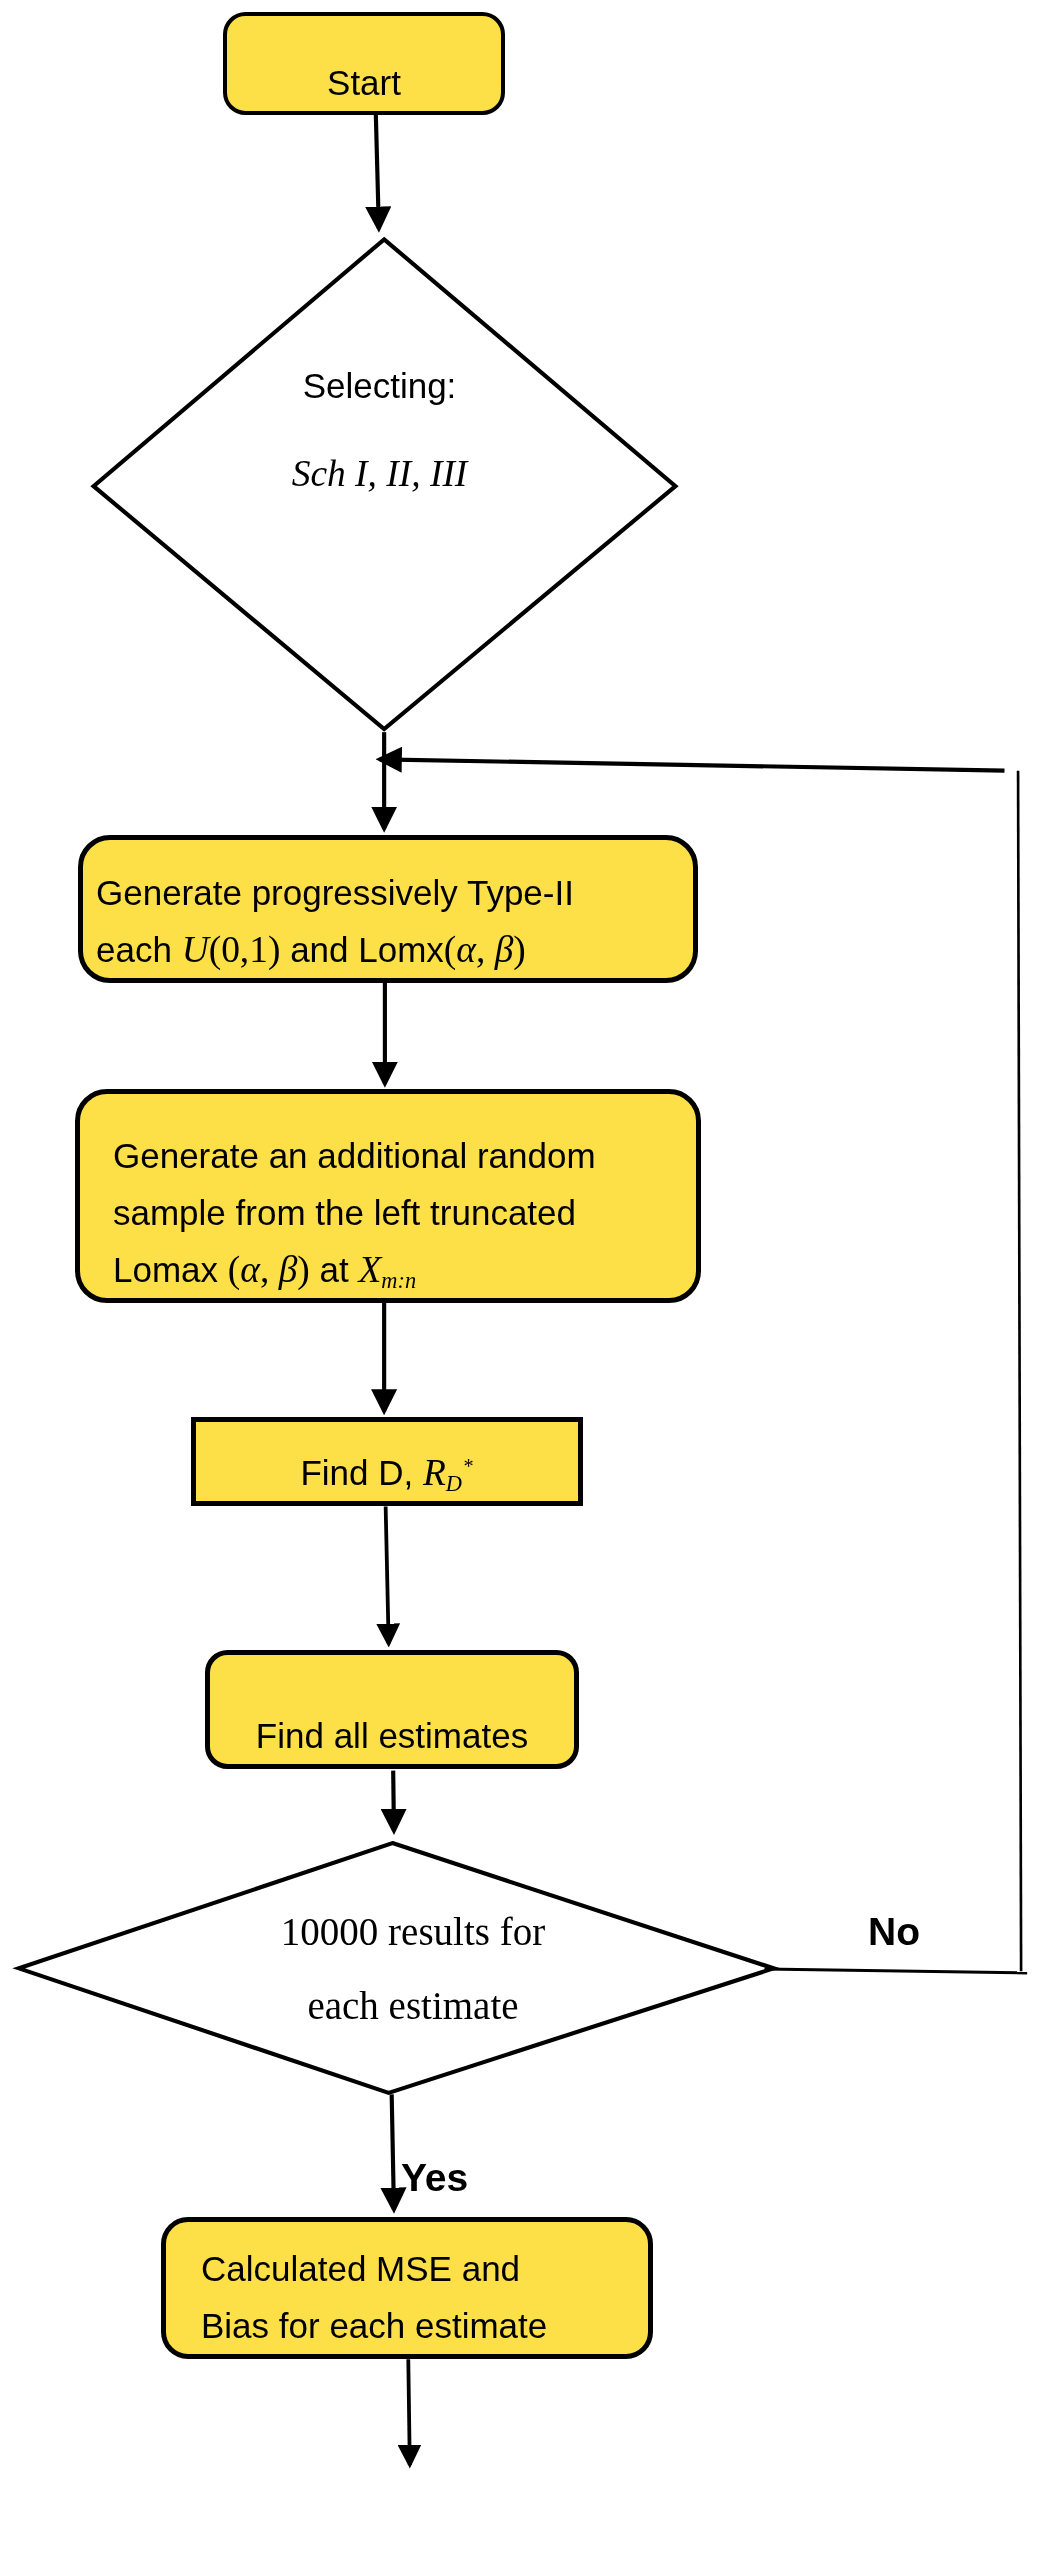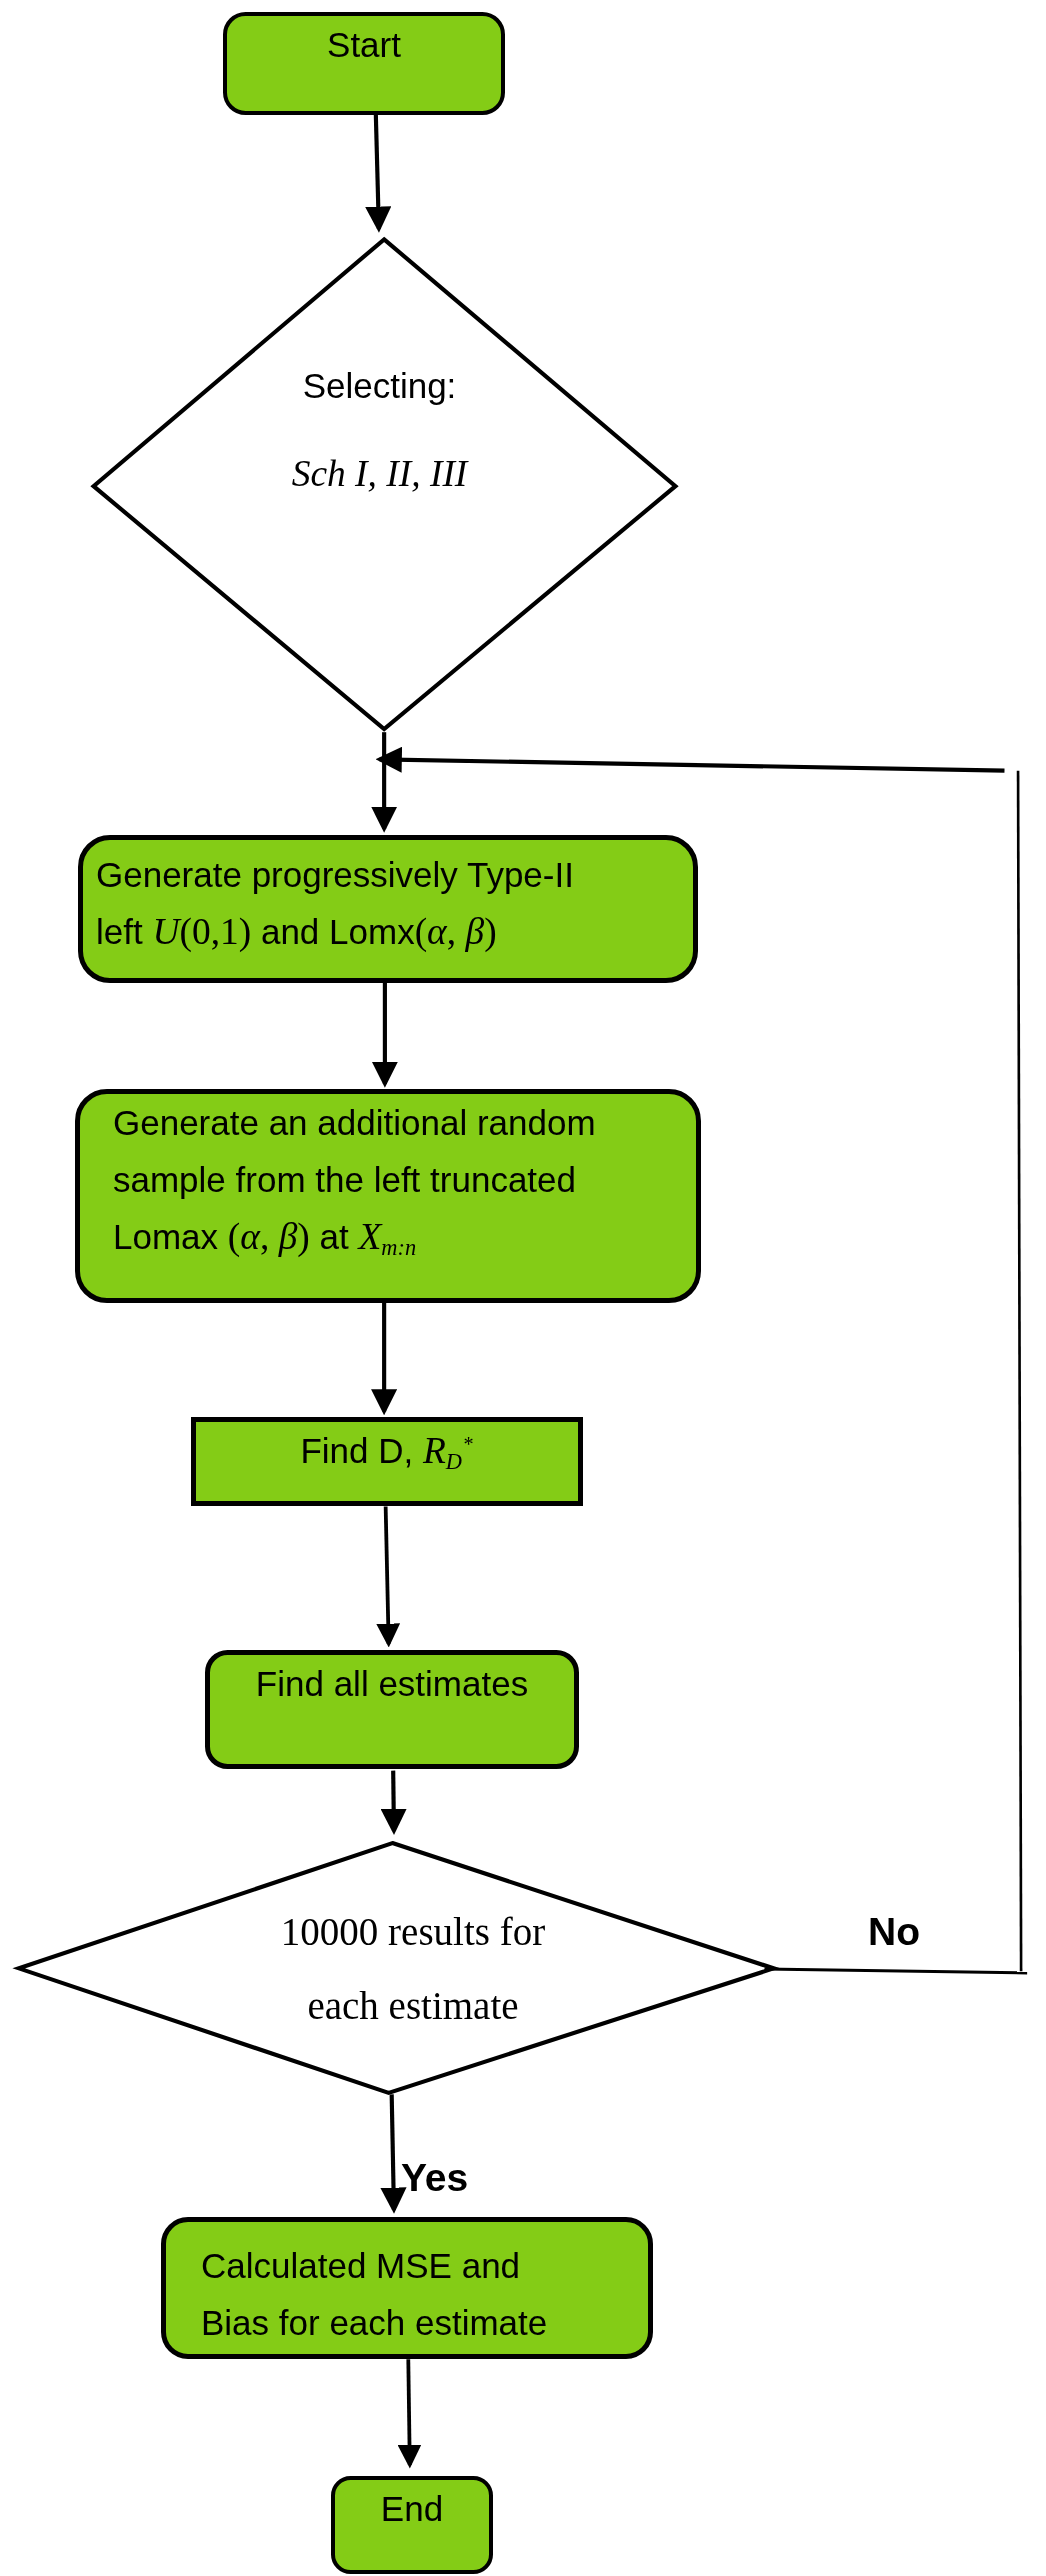--- a/index.html
+++ b/index.html
@@ -1,20 +1,20 @@
 <!DOCTYPE html>
 <html style="font-size:12px"><head>
 <meta charset="utf-8">
 <style>
   html,body{margin:0;padding:0;background:#ffffff;}
   body{width:1046px;height:2576px;position:relative;font-family:"Liberation Sans",sans-serif;color:#000;}
   .canvas{position:absolute;left:0;top:0;width:1046px;height:2576px;background:#fff;overflow:hidden;}
   svg.wires{position:absolute;left:0;top:0;z-index:1;}
-  .node{position:absolute;z-index:2;background:#84cc16;border:4.5px solid #000;box-sizing:border-box;
-        display:flex;flex-direction:column;justify-content:flex-start;font-size:35px;line-height:57px;}
+  .node{position:absolute;z-index:2;background:#fde047;border:4.5px solid #000;box-sizing:border-box;
+        display:flex;flex-direction:column;justify-content:flex-end;font-size:35px;line-height:57px;}
   .node.centered{align-items:center;text-align:center;}
   .rounded{border-radius:32px;}
   .start{left:223px;top:12px;width:282px;height:103px;border-radius:22.6px;}
   .rect1{left:78px;top:835px;width:620px;height:148px;border-width:5.3px;padding-left:13px;padding-top:6px;}
   .rect2{left:75px;top:1089px;width:626px;height:214px;border-width:5.3px;padding-left:33px;line-height:57px;}
   .rect3{left:191px;top:1417px;width:392px;height:89px;border-width:5.3px;border-radius:0;}
   .rect4{left:205px;top:1650px;width:374px;height:119px;border-width:5.3px;border-radius:22.6px;}
   .rect5{left:161px;top:2217px;width:492px;height:142px;border-width:5.3px;border-radius:27px;padding-left:35px;padding-top:15px;}
   .end{left:331px;top:2476px;width:162px;height:98px;border-radius:19.6px;}
   .dtext{position:absolute;z-index:2;text-align:center;}
@@ -62,21 +62,21 @@
     <span class="tline">Start</span>
   </div>
 
   <div class="dtext d1text">
     <div class="tline">Selecting:</div>
     <div class="tline mi">Sch I, II, III</div>
   </div>
 
   <div class="node rounded rect1">
     <div class="tline">Generate progressively Type-II</div>
-    <div class="tline"><span>left </span><span class="mi">U</span><span class="mu">(0,1)</span><span> and Lomx</span><span class="mu">(</span><span class="mi">α</span><span class="mu">, </span><span class="mi">β</span><span class="mu">)</span></div>
+    <div class="tline"><span>each </span><span class="mi">U</span><span class="mu">(0,1)</span><span> and Lomx</span><span class="mu">(</span><span class="mi">α</span><span class="mu">, </span><span class="mi">β</span><span class="mu">)</span></div>
   </div>
 
   <div class="node rounded rect2">
     <div class="tline">Generate an additional random</div>
     <div class="tline">sample from the left truncated</div>
     <div class="tline"><span>Lomax </span><span class="mu">(</span><span class="mi">α</span><span class="mu">, </span><span class="mi">β</span><span class="mu">)</span><span> at </span><span class="mi">X</span><sub class="mi">m:n</sub></div>
   </div>
 
   <div class="node centered rect4">
     <span class="tline">Find all estimates</span>
@@ -89,21 +89,18 @@
   <div class="dtext d2text">
     <div class="tline">10000 results for</div>
     <div class="tline">each estimate</div>
   </div>
 
   <div class="node rounded rect5">
     <div class="tline">Calculated MSE and</div>
     <div class="tline">Bias for each estimate</div>
   </div>
 
-  <div class="node centered end">
-    <span class="tline">End</span>
-  </div>
 
   <div class="edge-label no-label">No</div>
   <div class="edge-label yes-label">Yes</div>
 
 </div>
 
 
 </body></html>

